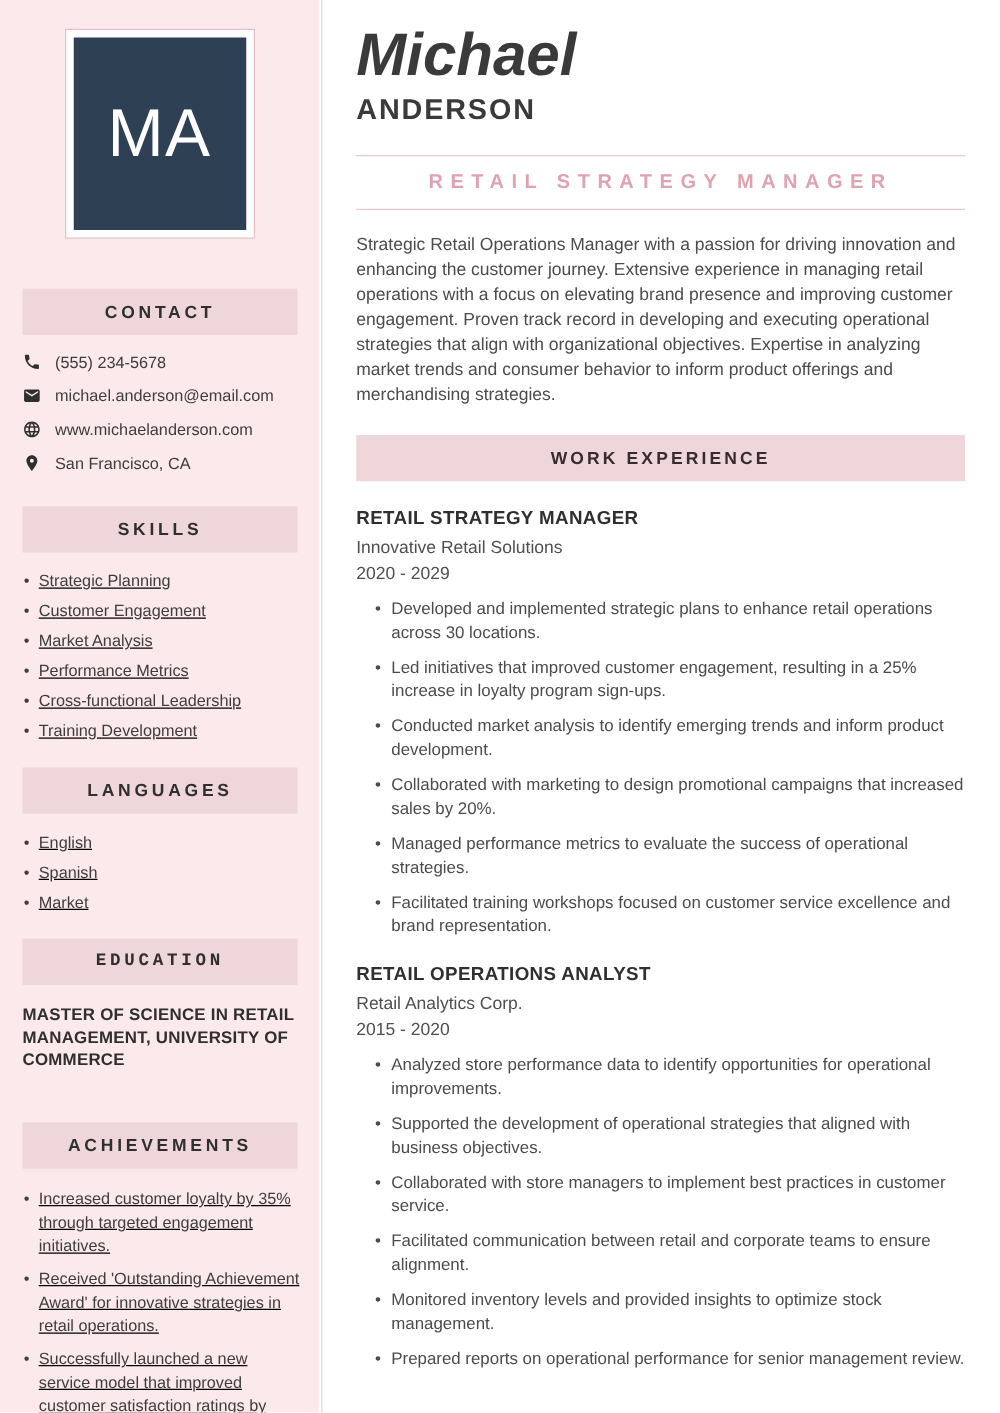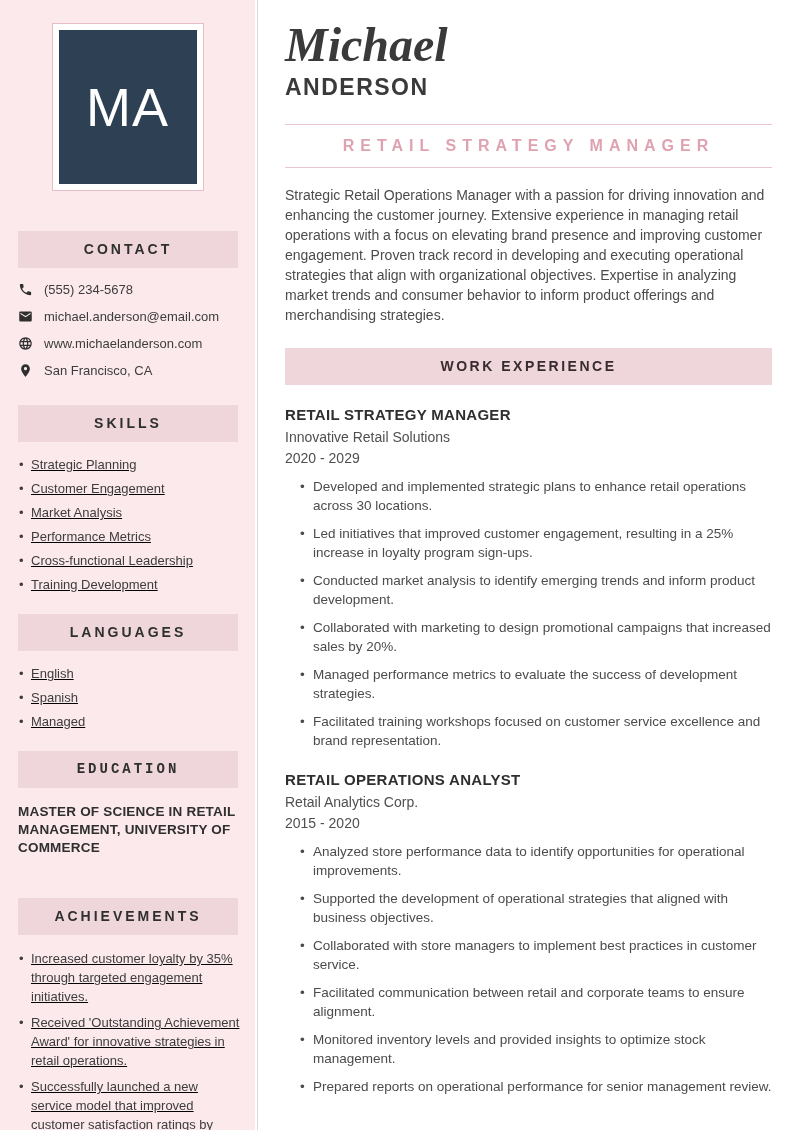--- a/index.html
+++ b/index.html
@@ -54,21 +54,21 @@
   .side-list.wrap li{line-height:19px;margin-bottom:7px;}
 
   .education-degree{
     margin:15px 16px 0 18px;font-size:13.5px;font-weight:bold;line-height:18px;
     color:var(--text-dark);letter-spacing:0.2px;
   }
 
   
   .main{position:absolute;left:285px;top:0;width:487px;}
   .first-name{
-    margin-top:20px;font-family:Liberation Serif, serif;font-style:italic;font-weight:600;
+    margin-top:20px;font-family:Liberation Sans, sans-serif;font-style:italic;font-weight:600;
     font-size:48px;line-height:1.05;color:#3a3a3a;
   }
   .last-name{margin-top:4px;font-size:23px;font-weight:bold;letter-spacing:1.5px;color:#3a3a3a;}
 
   .title-band{
     margin-top:23px;border-top:1px solid var(--line-pink);border-bottom:1px solid var(--line-pink);
     padding:12px 0;text-align:center;
   }
   .title-band span{color:var(--accent-pink);font-weight:bold;font-size:16px;letter-spacing:6px;}
 
@@ -133,21 +133,21 @@
       <li>Performance Metrics</li>
       <li>Cross-functional Leadership</li>
       <li>Training Development</li>
     </ul>
 
   <div class="side-header mt-languages">LANGUAGES</div>
   <ul class="side-list">
 
   <li>English</li>
       <li>Spanish</li>
-      <li>Managed</li>
+      <li>Market</li>
     </ul>
 
   <div class="side-header mt-education">EDUCATION</div>
   <div class="education-degree">MASTER OF SCIENCE IN RETAIL MANAGEMENT, UNIVERSITY OF COMMERCE</div>
 
   <div class="side-header mt-achievements">ACHIEVEMENTS</div>
   <ul class="side-list wrap">
 
   <li>Increased customer loyalty by 35% through targeted engagement initiatives.</li>
       <li>Received 'Outstanding Achievement Award' for innovative strategies in retail operations.</li>
@@ -174,21 +174,21 @@
   <section class="job">
     <div class="job-title">RETAIL STRATEGY MANAGER</div>
     <div class="job-company">Innovative Retail Solutions</div>
     <div class="job-dates">2020 - 2029</div>
     <ul class="job-bullets">
 
     <li>Developed and implemented strategic plans to enhance retail operations across 30 locations.</li>
         <li>Led initiatives that improved customer engagement, resulting in a 25% increase in loyalty program sign-ups.</li>
         <li>Conducted market analysis to identify emerging trends and inform product development.</li>
         <li>Collaborated with marketing to design promotional campaigns that increased sales by 20%.</li>
-        <li>Managed performance metrics to evaluate the success of development strategies.</li>
+        <li>Managed performance metrics to evaluate the success of operational strategies.</li>
         <li>Facilitated training workshops focused on customer service excellence and brand representation.</li>
       </ul>
   </section>
 
   <section class="job">
     <div class="job-title">RETAIL OPERATIONS ANALYST</div>
     <div class="job-company">Retail Analytics Corp.</div>
     <div class="job-dates">2015 - 2020</div>
     <ul class="job-bullets">
 

